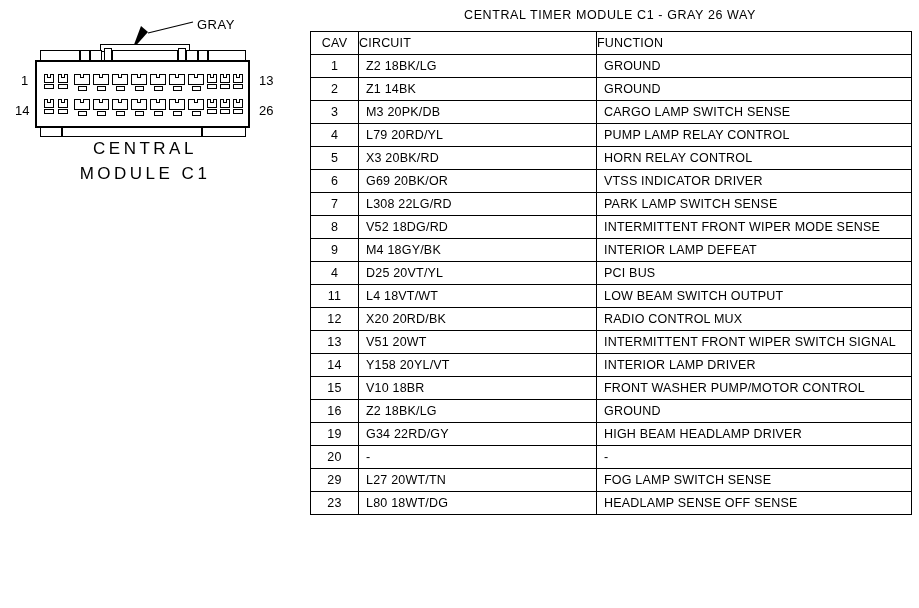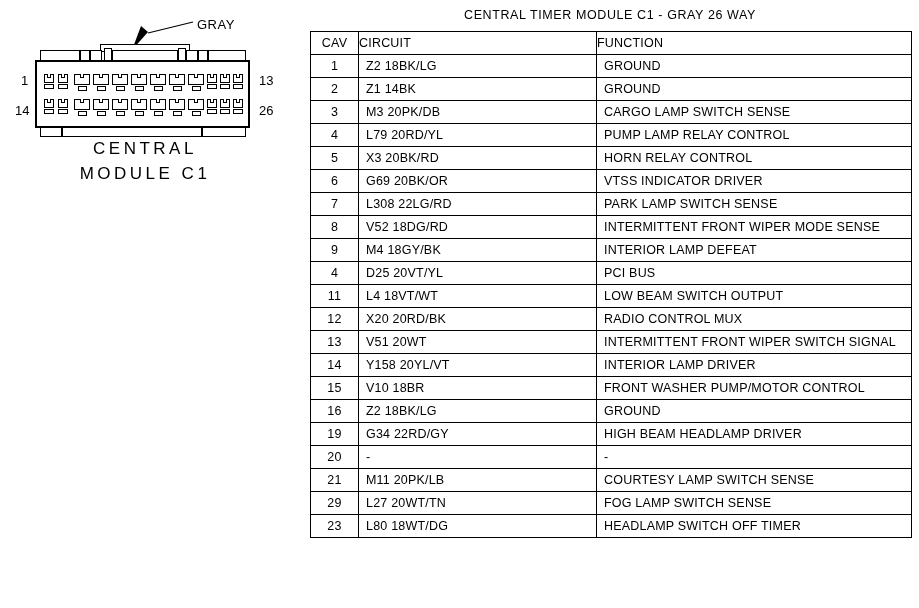--- a/index.html
+++ b/index.html
@@ -426,29 +426,24 @@
           <td class="col-cav">19</td>
           <td class="col-ckt">G34 22RD/GY</td>
           <td class="col-fn">HIGH BEAM HEADLAMP DRIVER</td>
         </tr>
         <tr>
           <td class="col-cav">20</td>
           <td class="col-ckt">-</td>
           <td class="col-fn">-</td>
         </tr>
         <tr>
-          <td class="col-cav">21</td>
-          <td class="col-ckt">M11 20PK/LB</td>
-          <td class="col-fn">COURTESY LAMP SWITCH SENSE</td>
-        </tr>
-        <tr>
           <td class="col-cav">29</td>
           <td class="col-ckt">L27 20WT/TN</td>
           <td class="col-fn">FOG LAMP SWITCH SENSE</td>
         </tr>
         <tr>
           <td class="col-cav">23</td>
           <td class="col-ckt">L80 18WT/DG</td>
-          <td class="col-fn">HEADLAMP SWITCH OFF TIMER</td>
+          <td class="col-fn">HEADLAMP SENSE OFF SENSE</td>
         </tr>
       </tbody>
   </table>
 </div>
 
 </body></html>

